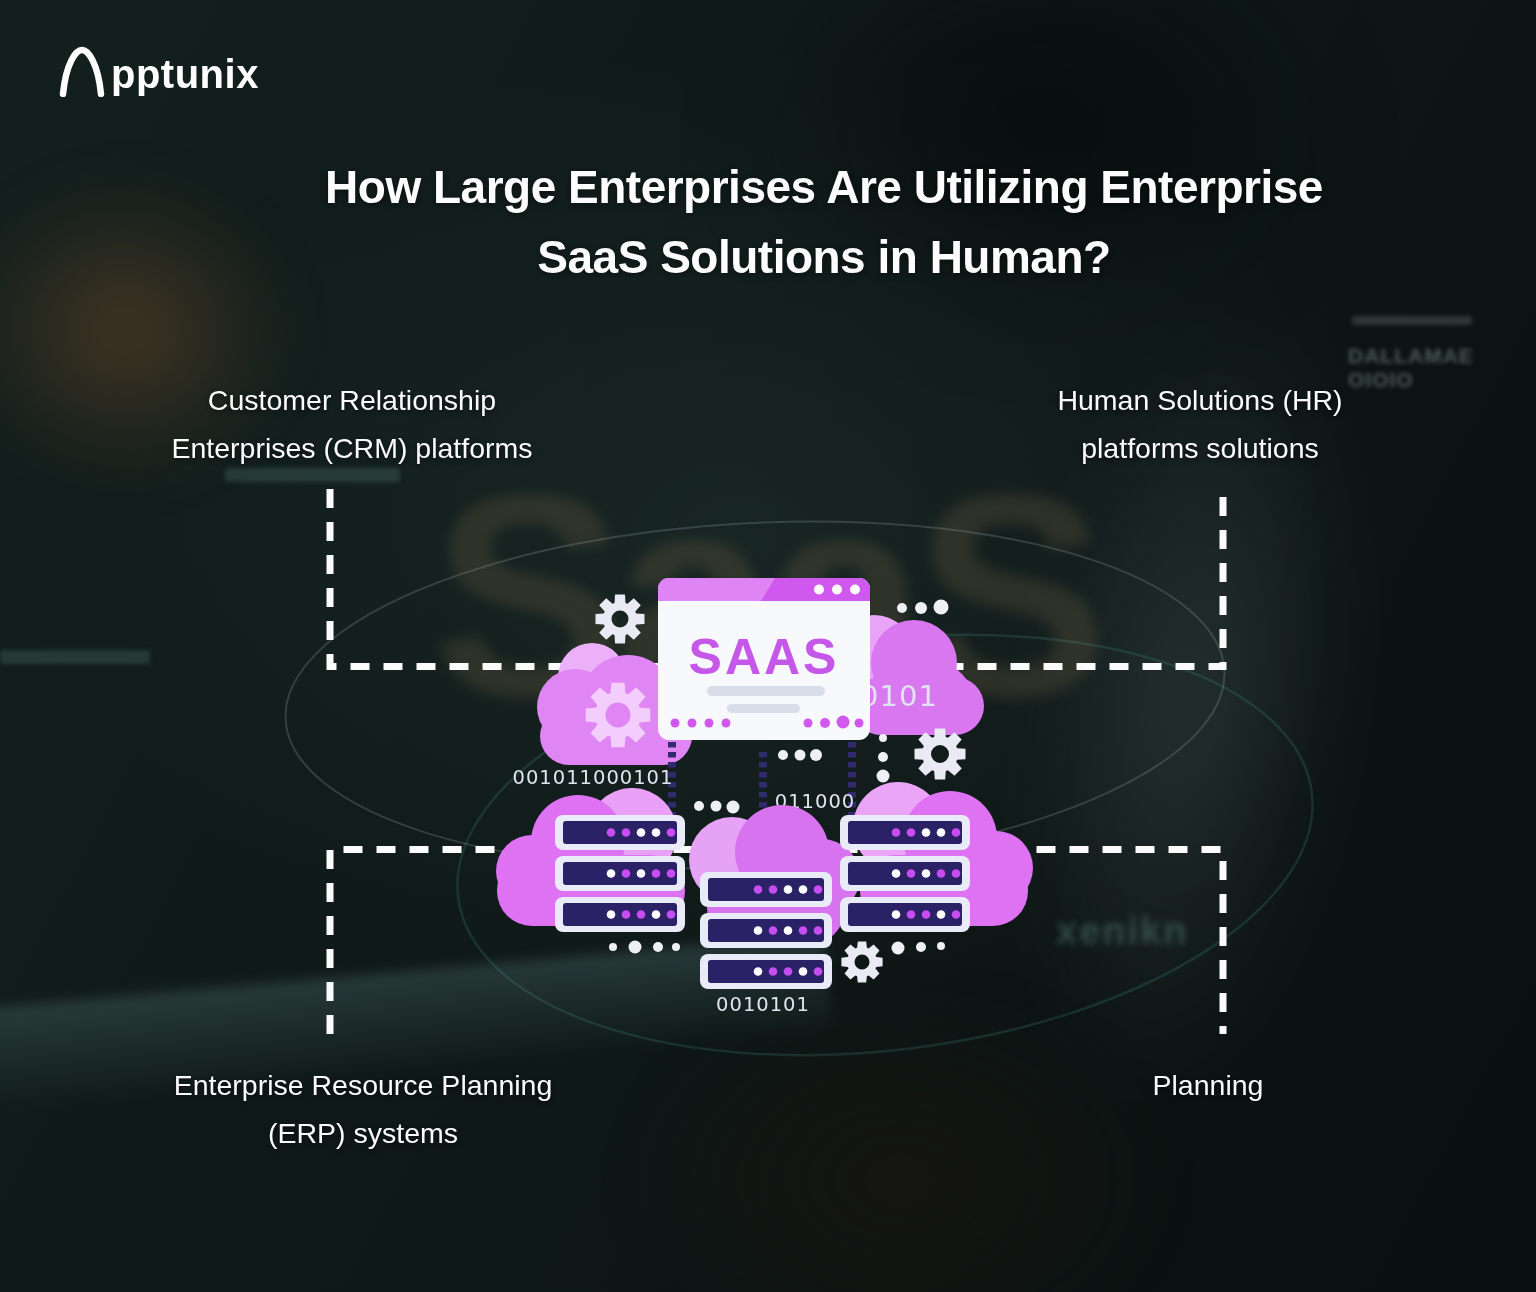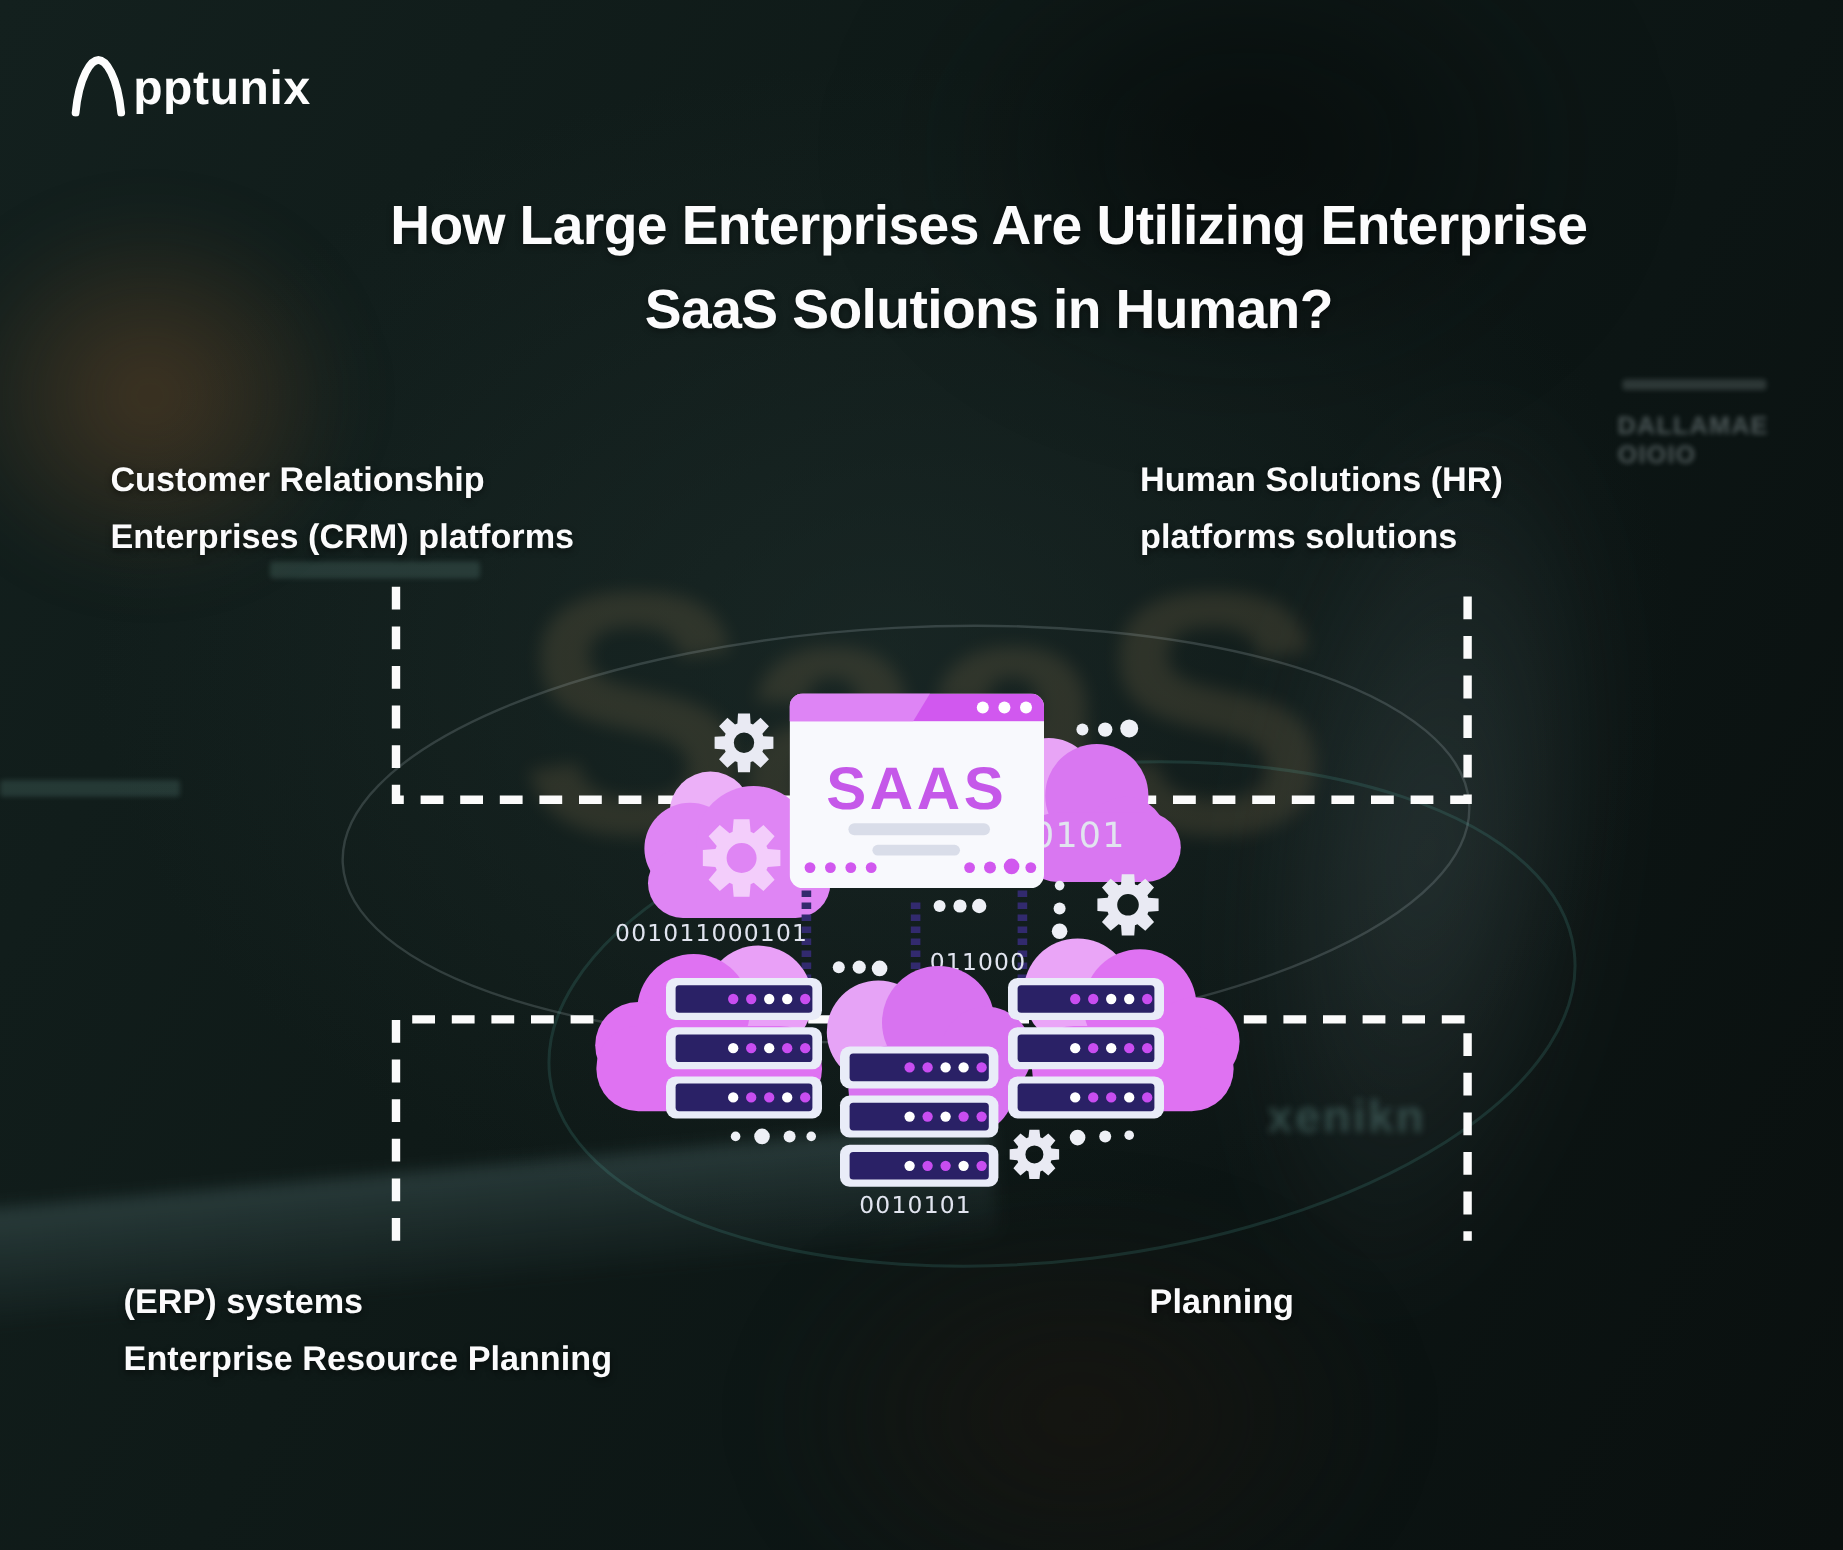--- a/index.html
+++ b/index.html
@@ -43,22 +43,22 @@
   .illu { position:absolute; left:480px; top:555px; z-index:3; pointer-events:none; }
 
   .logo { position:absolute; left:57px; top:45px; display:flex; align-items:center; z-index:4; }
   .logo-suffix { color:#fdfdfd; font-size:40px; font-weight:700; letter-spacing:.5px;
                  margin-left:4px; margin-top:6px; }
 
   .title { position:absolute; left:16px; top:152px; width:1536px; text-align:center; z-index:4;
            color:#fcfcfd; font-weight:700; font-size:46px; line-height:70px; letter-spacing:-.5px;
            text-shadow:0 2px 6px rgba(0,0,0,.45);margin-left:40px; }
 
-  .cat-label { position:absolute; z-index:4; color:#fbfbfc;
-               font-weight:700; font-size:28.5px; line-height:48px;
+  .cat-label { position:absolute; z-index:4; text-align:center; color:#fbfbfc;
+               font-weight:400; font-size:28.5px; line-height:48px;
                text-shadow:0 2px 5px rgba(0,0,0,.5); }
   .cat-crm     { left:92px;  top:376px; width:520px; }
   .cat-hr      { left:950px; top:376px; width:500px; }
   .cat-erp     { left:103px; top:1061px; width:520px; }
   .cat-finance { left:958px; top:1061px; width:500px; }
 
   .bin { font-family:"DejaVu Sans", sans-serif; fill:#e1e4ef; letter-spacing:1px; }
 </style>
 </head>
 <body>
@@ -102,22 +102,22 @@
 
   <div class="cat-label cat-crm">
     <div>Customer Relationship</div>
     <div>Enterprises (CRM) platforms</div>
   </div>
   <div class="cat-label cat-hr">
     <div>Human Solutions (HR)</div>
     <div>platforms solutions</div>
   </div>
   <div class="cat-label cat-erp">
+    <div>Enterprise Resource Planning</div>
     <div>(ERP) systems</div>
-    <div>Enterprise Resource Planning</div>
   </div>
   <div class="cat-label cat-finance">
     <div>Planning</div>
   </div>
 
   <svg class="illu" width="580" height="470" viewBox="0 0 580 470">
     <defs>
       <clipPath id="winClip">
           <rect x="178" y="23" width="212" height="162" rx="11"></rect>
         </clipPath>

